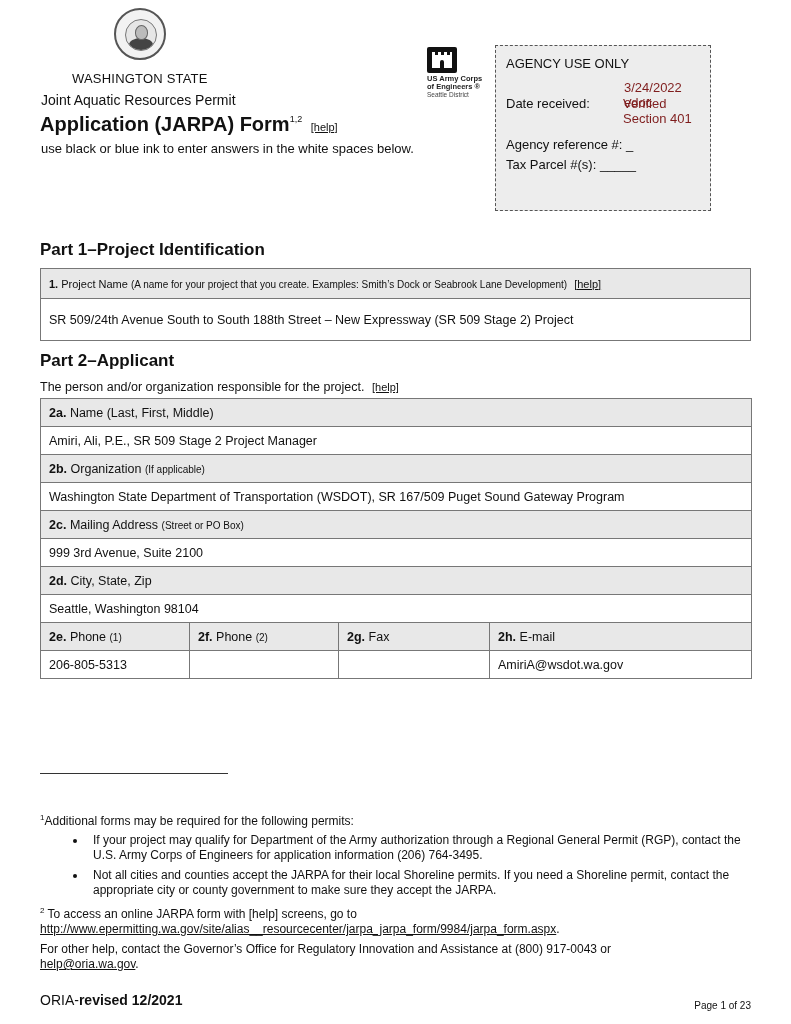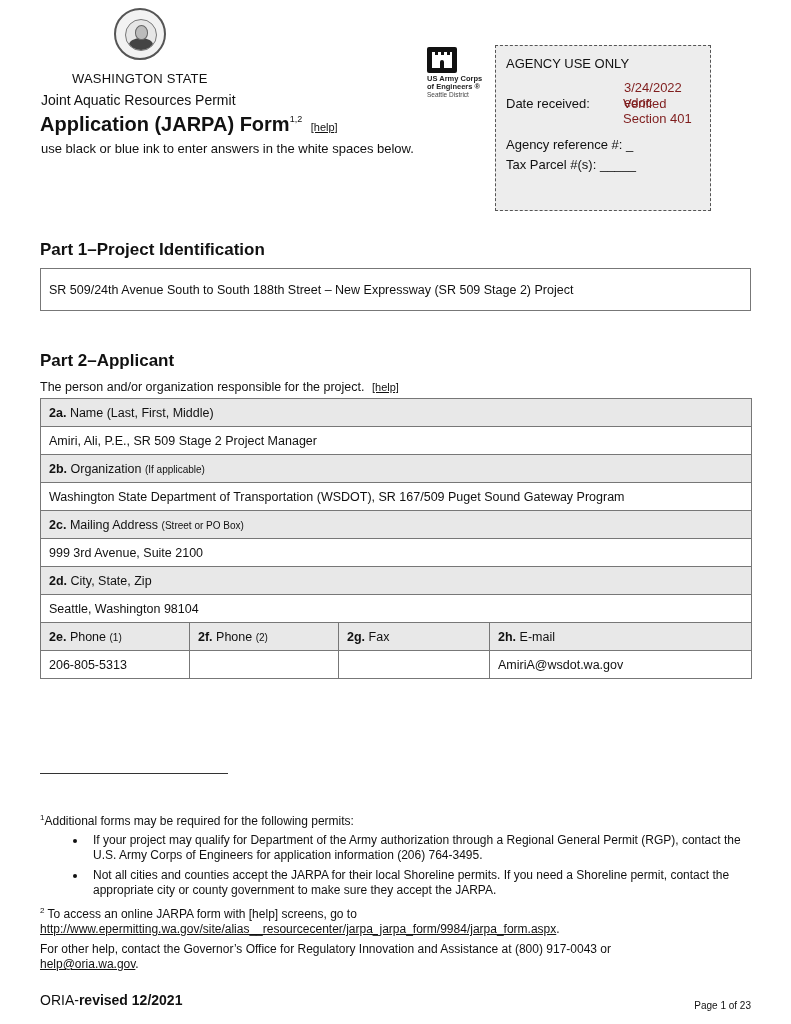--- a/index.html
+++ b/index.html
@@ -105,20 +105,28 @@
   <div class="g" style="left:128px; top:34px">3/24/2022 edoc</div>
   <div class="t" style="top:50px">Date received:</div>
   <div class="g" style="left:127px; top:50px">Verified Section 401</div>
   <div class="t" style="top:91px">Agency reference #: _</div>
   <div class="t" style="top:111px">Tax Parcel #(s): _____</div>
 </div>
 
 <h2 class="part" style="left:40px; top:240px;">Part 1–Project Identification</h2>
 <table class="form" style="left:40px; top:268px; width:711px;">
   <tbody>
+      <tr>
+    <td class="lbl" style="height:30px; font-size:11px;">
+      <b>1.</b>
+      <span>Project Name</span>
+      <span style="font-size:10px">(A name for your project that you create. Examples: Smith’s Dock or Seabrook Lane Development)</span>
+      <span class="help-link" style="margin-left:4px">[help]</span>
+    </td>
+  </tr>
   <tr>
     <td style="height:42px;">SR 509/24th Avenue South to South 188th Street – New Expressway (SR 509 Stage 2) Project</td>
   </tr>
 </tbody>
   </table>
 
 <h2 class="part" style="left:40px; top:351px;">Part 2–Applicant</h2>
 <div class="abs intro">
   <span>The person and/or organization responsible for the project.</span>
   <span class="help-link">[help]</span>

